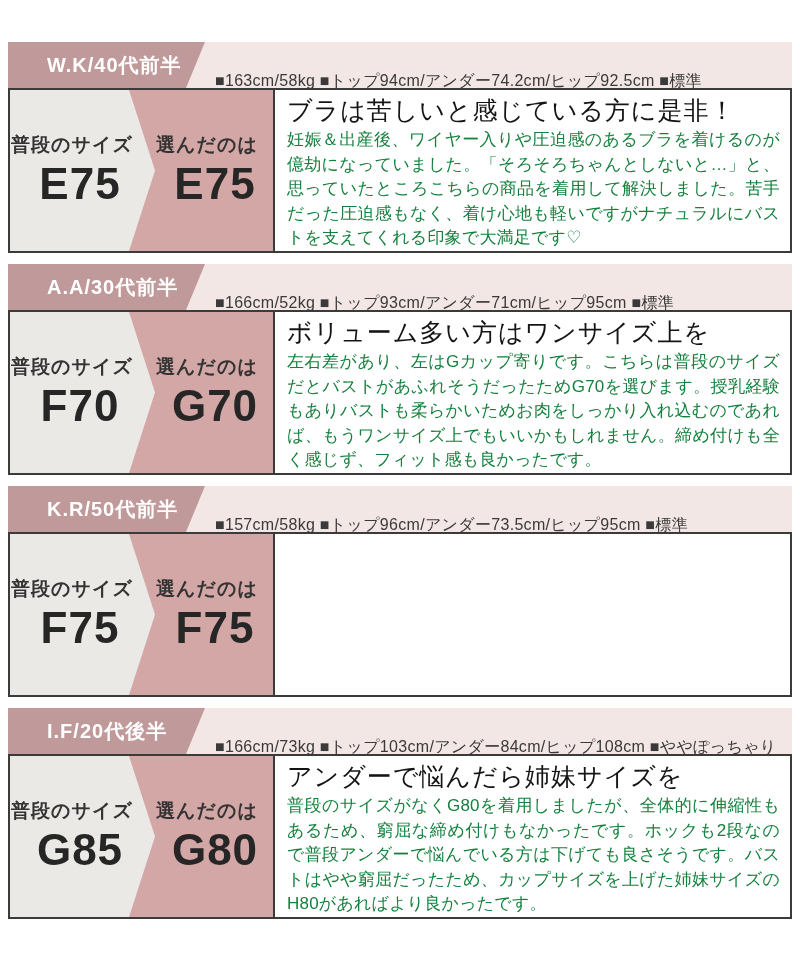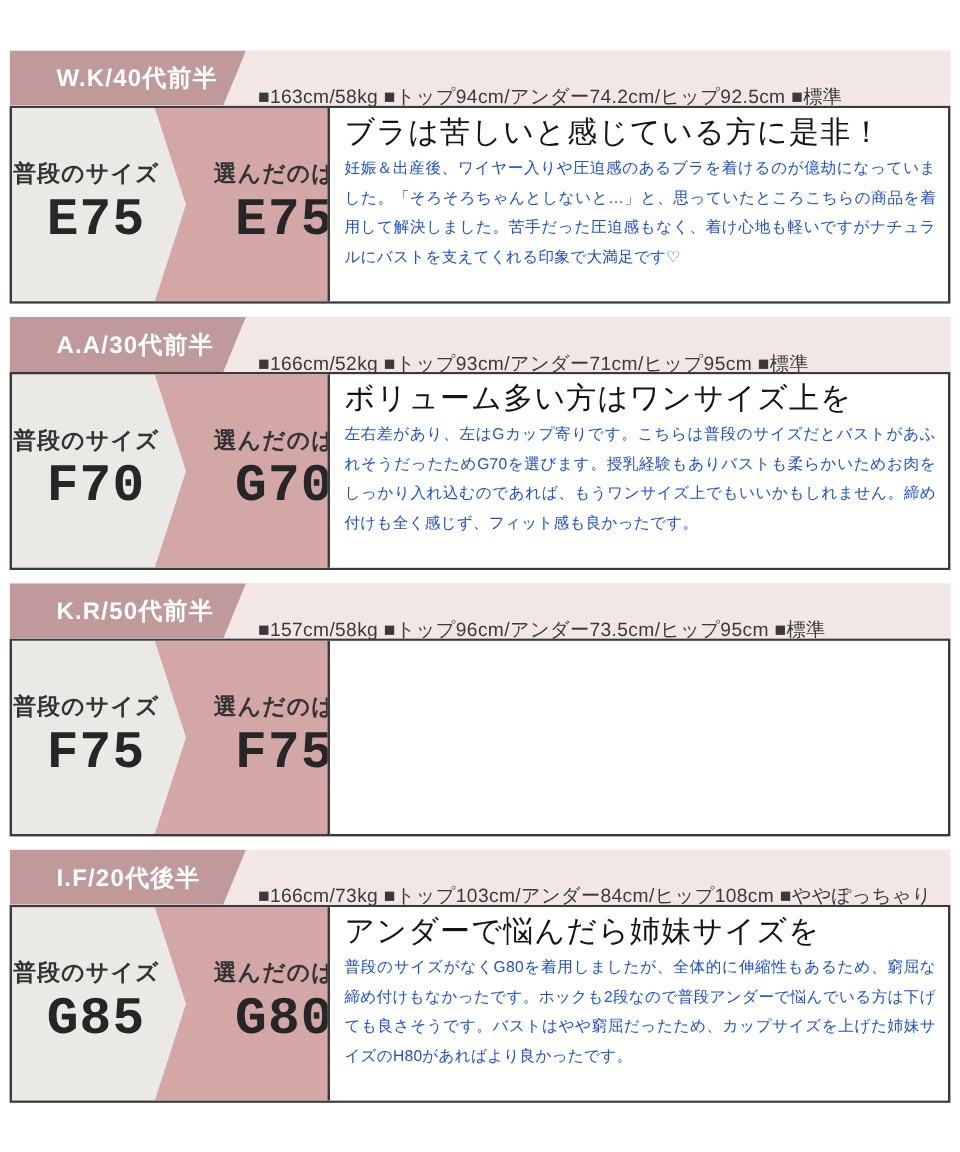--- a/index.html
+++ b/index.html
@@ -28,42 +28,41 @@
 
   
   .sec-body {
     display:flex; height:165px; box-sizing:border-box;
     border:2px solid #3b3b3b; background:#ffffff;
   }
   .size-block {
     position:relative; flex:none; width:265px; height:100%;
     background:#d3a7a6; border-right:2px solid #3b3b3b; box-sizing:border-box;
     overflow:hidden;
-    font-family:Liberation Mono, monospace;
   }
   .size-gray {
     position:absolute; inset:0; background:#ebe9e6;
     clip-path:polygon(0 0, 119px 0, 145px 50%, 119px 100%, 0 100%);
   }
   .size-col {
     position:absolute; top:0; height:100%;
     display:flex; flex-direction:column; justify-content:center; align-items:center;
   }
   .size-col.usual  { left:0;     width:124px; }
-  .size-col.chosen { left:158px; width:122px; }
+  .size-col.chosen { left:136px; width:122px; }
   .size-col .lbl { font-size:19px; font-weight:bold; color:#333333; letter-spacing:1px; }
   .size-col .val { font-size:44px; font-weight:bold; color:#262626; letter-spacing:1px; margin-top:1px;margin-left:16px; }
 
   .review { flex:1; background:#ffffff; padding:5px 10px 0 12px; overflow:hidden; }
   .review h3 {
     margin:0 0 3px 0; font-size:25px; line-height:30px;
     font-weight:normal; color:#141414; letter-spacing:1px; white-space:nowrap;
   }
   .review p {
-    margin:0; font-size:13px; line-height:24.5px; color:#1d4ed8;
+    margin:0; font-size:17px; line-height:24.5px; color:#15803d;
     letter-spacing:0.2px; text-align:justify;
   }
 </style>
 </head>
 <body>
 
 <div class="content">
 
   <div class="section">
     <div class="sec-header">

